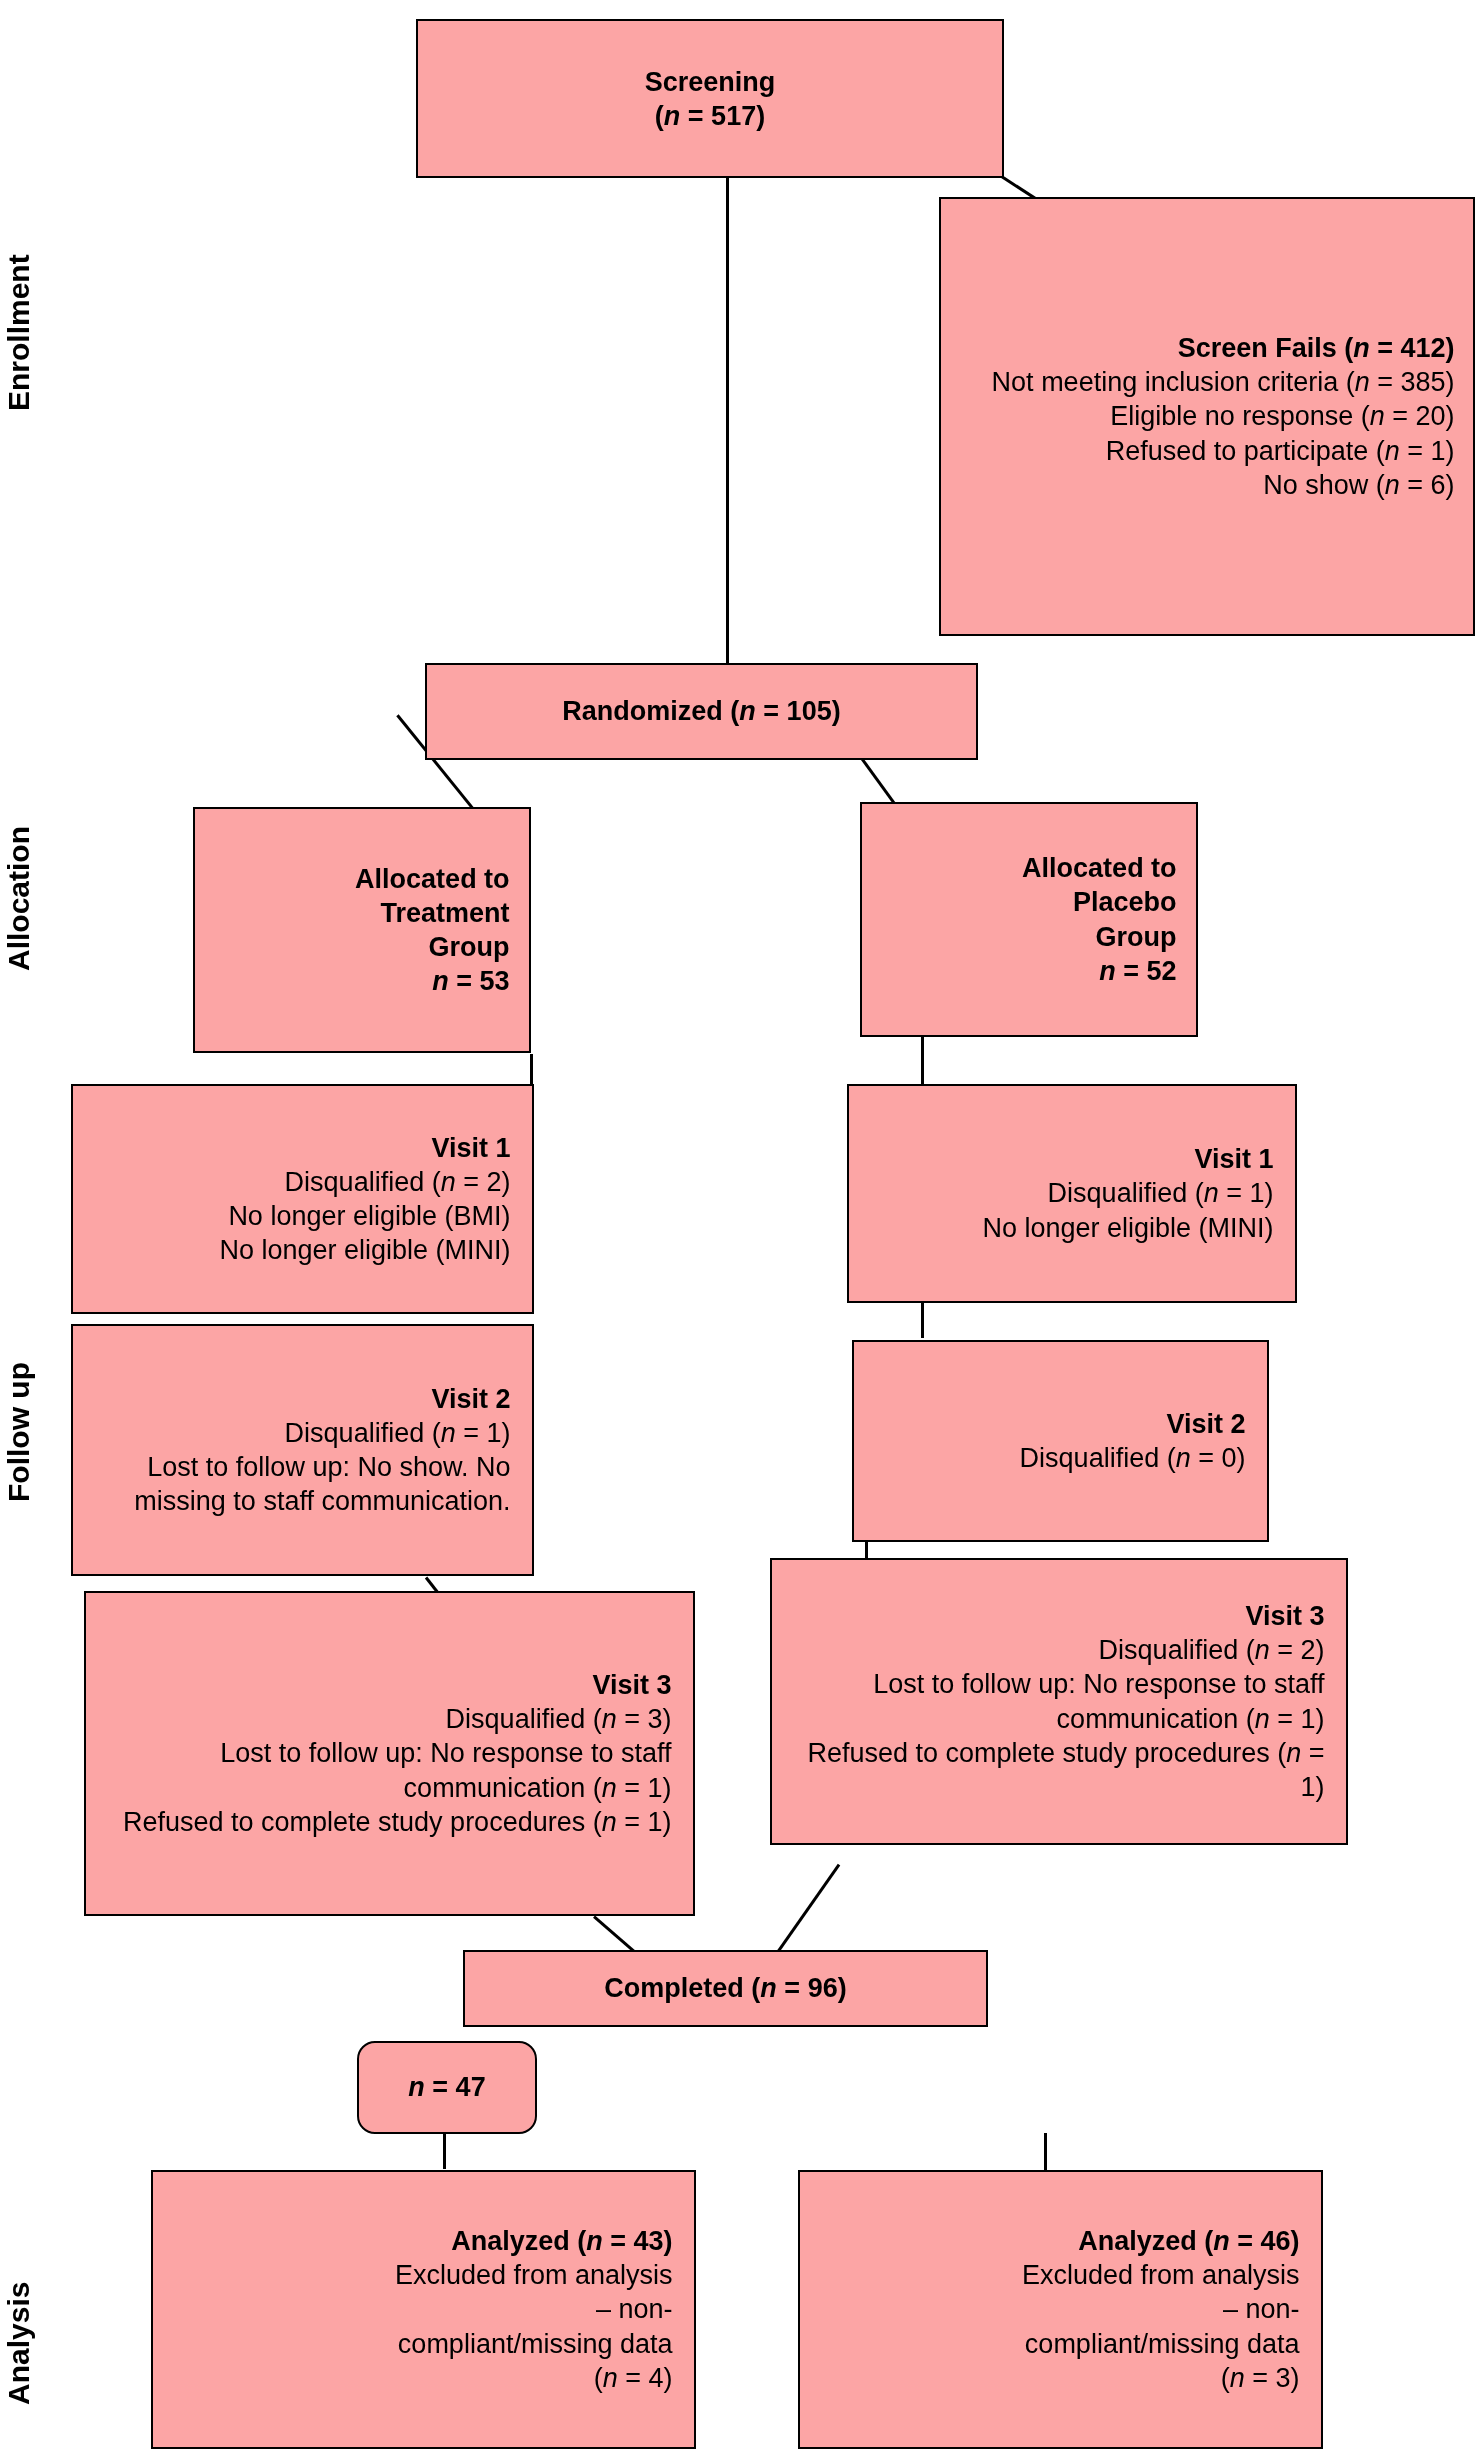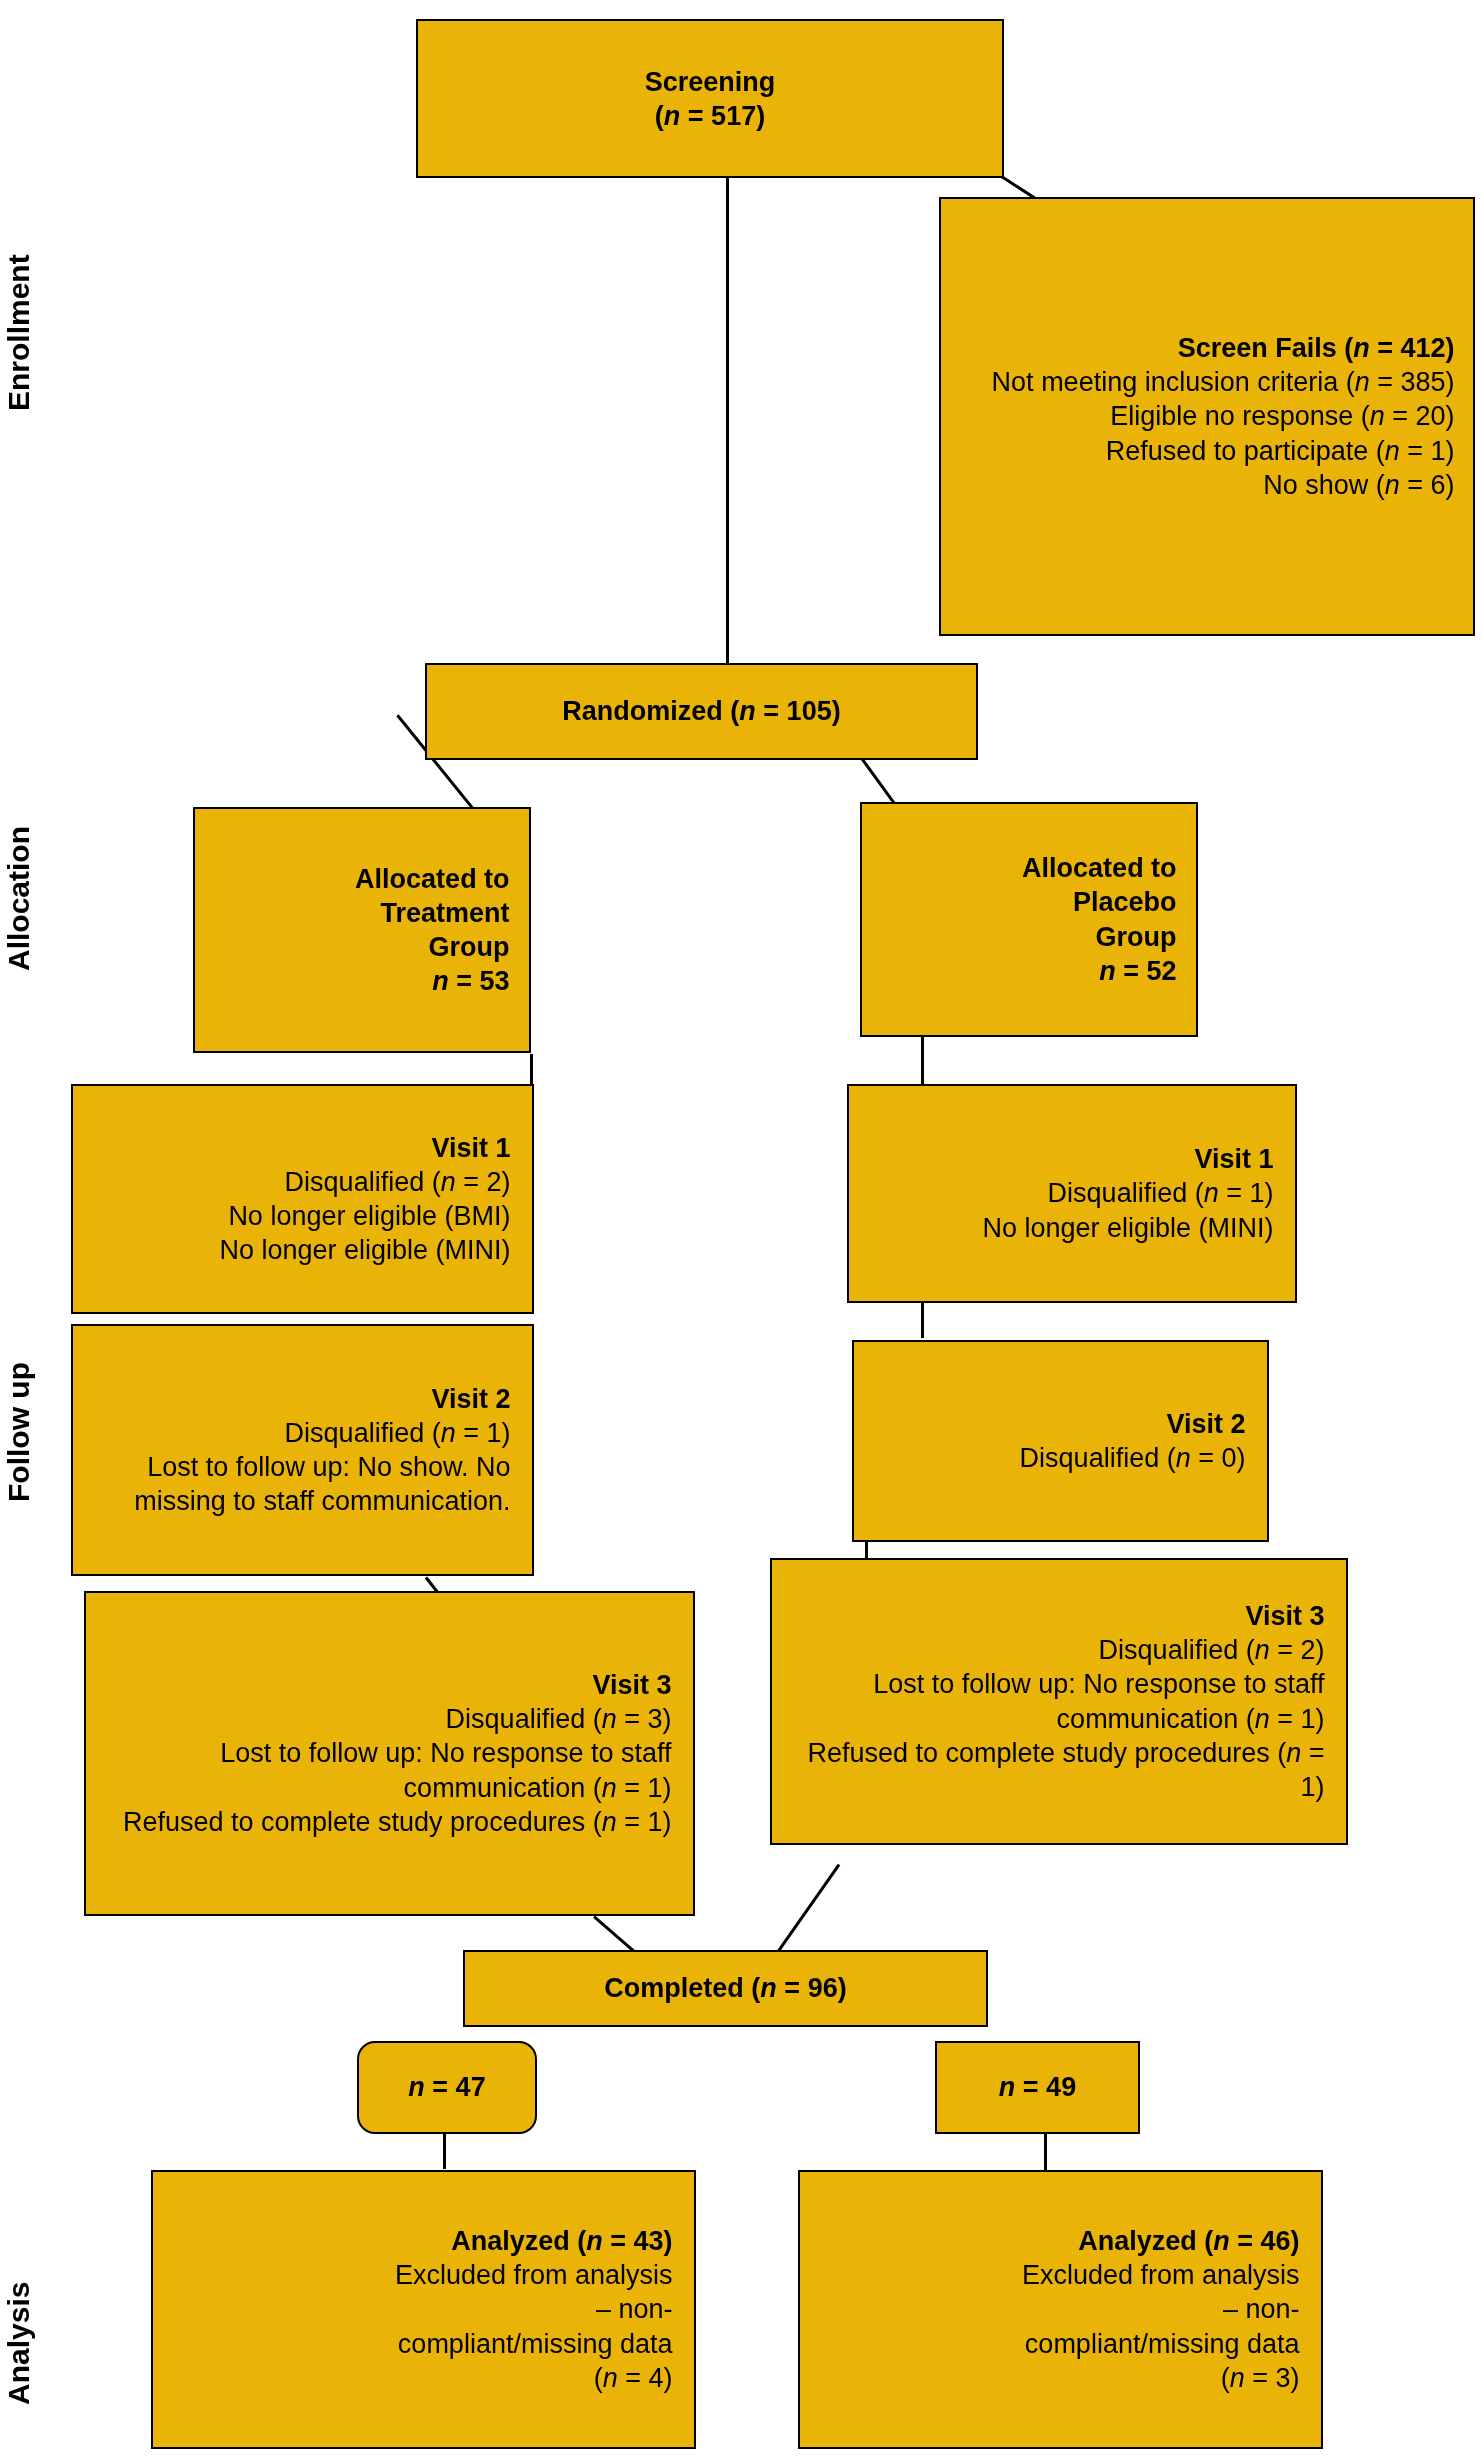--- a/index.html
+++ b/index.html
@@ -21,21 +21,21 @@
     letter-spacing:0px;
     line-height:1;
     text-align:center;
     white-space:nowrap;
     color:#000;
   }
   
   .box{
     position:absolute;
     box-sizing:border-box;
-    background:#eab308;
+    background:#fca5a5;
     border:2.6px solid #000000;
     display:flex;
     flex-direction:column;
     justify-content:center;
   }
   .box.center{align-items:center;text-align:center;}
   .box .pad{padding:0 13.3px;width:100%;box-sizing:border-box;}
   .ln{
     font-size:27px;
     line-height:1.26;
@@ -183,25 +183,20 @@
       <div class="ln b ctr">Completed (<i>n</i> = 96)</div>
     </div>
   </div>
 
   <div class="box center" style="left:357px;top:2041px;width:180px;height:93px;border-radius:18px;">
     <div class="pad">
       <div class="ln b ctr"><i>n</i> = 47</div>
     </div>
   </div>
 
-  <div class="box center" style="left:935px;top:2041px;width:205px;height:93px;">
-    <div class="pad">
-      <div class="ln b ctr"><i>n</i> = 49</div>
-    </div>
-  </div>
 
   <div class="box" style="left:151px;top:2170px;width:545px;height:279px;">
     <div class="pad" style="padding:0 21.5px;">
       <div class="ln b">Analyzed (<i>n</i> = 43)</div>
       <div class="ln">Excluded from analysis</div>
       <div class="ln">– non-</div>
       <div class="ln">compliant/missing data</div>
       <div class="ln">(<i>n</i> = 4)</div>
     </div>
   </div>

